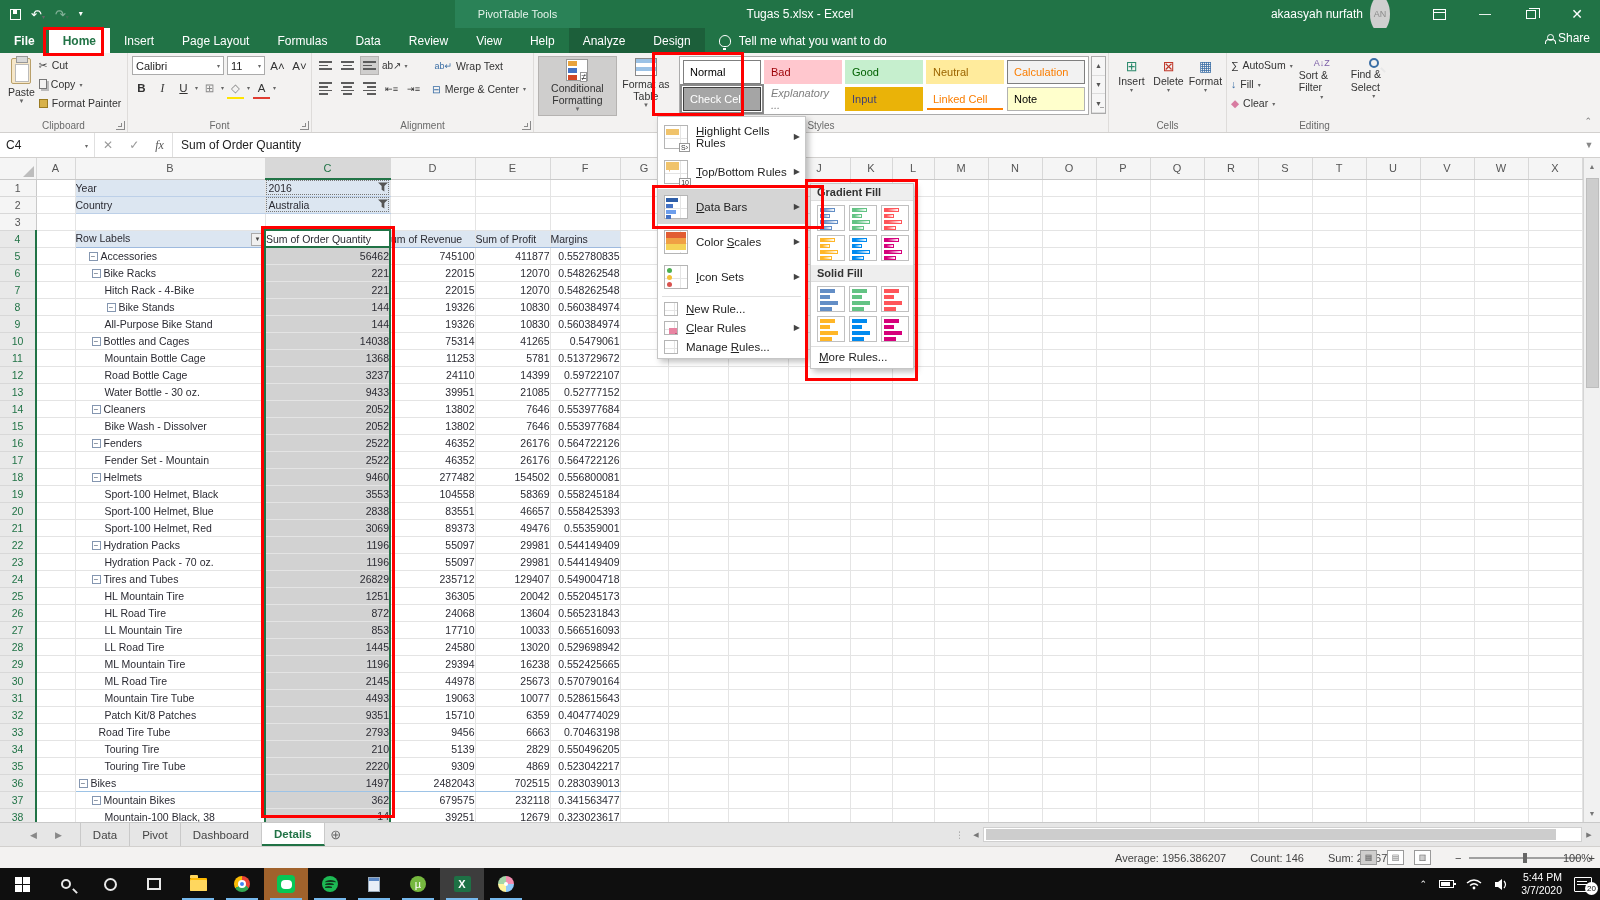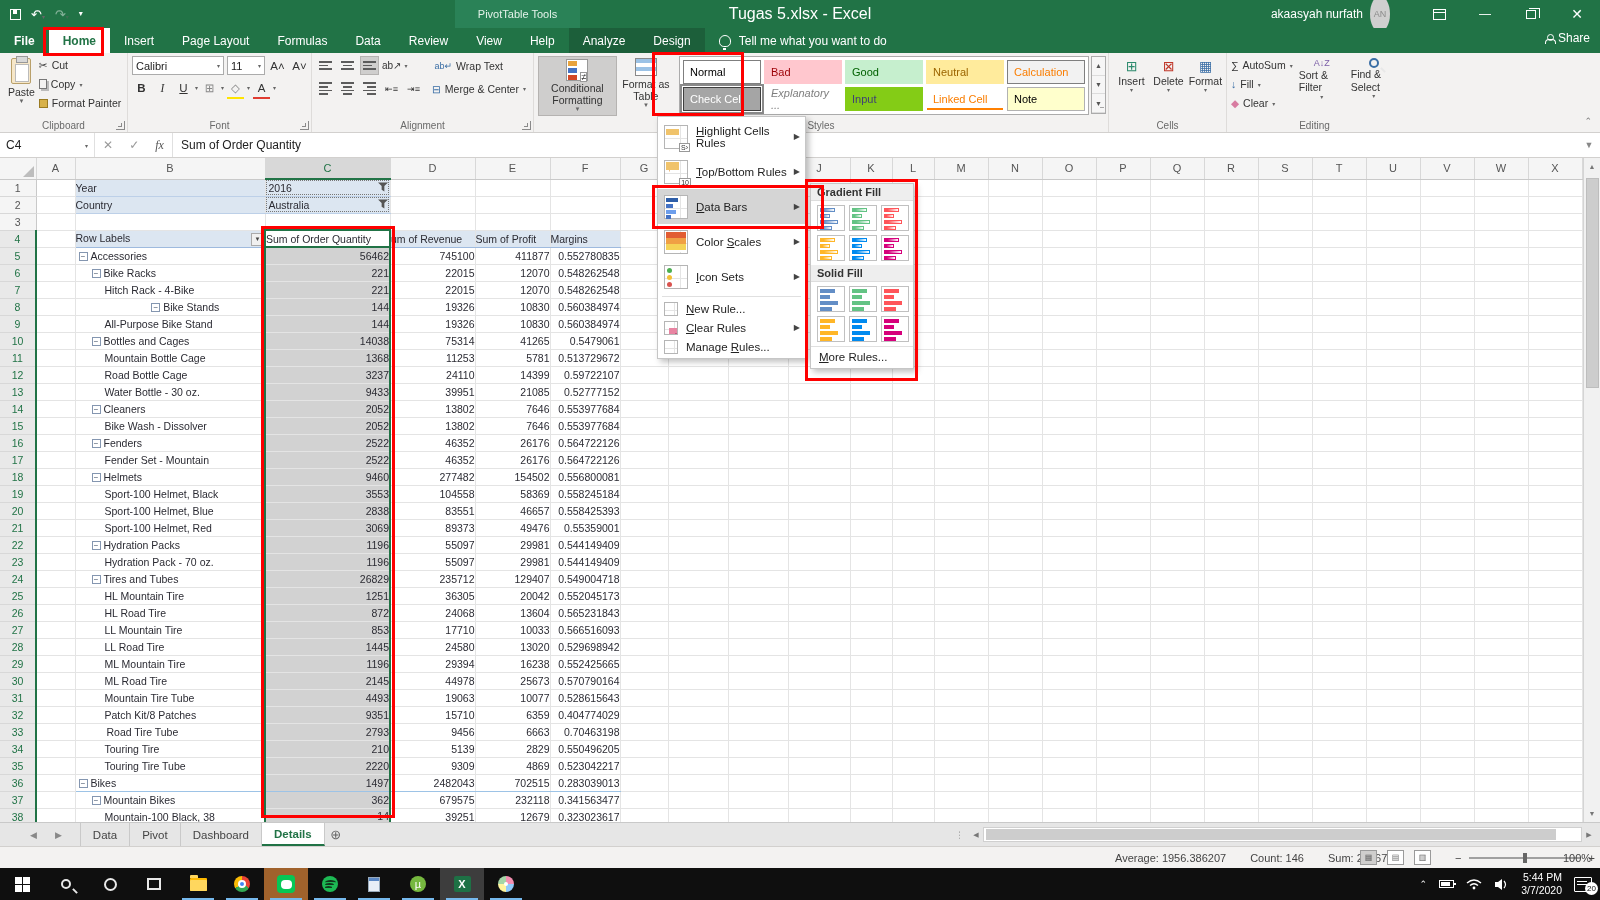--- a/index.html
+++ b/index.html
@@ -7,21 +7,21 @@
   .screen { position:relative; width:1600px; height:900px; background:#f3f2f1; overflow:hidden; }
 
   
   .titlebar { position:absolute; left:0; top:0; width:1600px; height:28px; background:#217346; color:#fff; display:flex; align-items:center; }
   .qat { display:flex; align-items:center; gap:10px; padding-left:10px; width:130px; }
   .qat .qbtn { font-size:13px; color:#fff; line-height:1; }
   .qat .dim { opacity:.45; }
   .save-glyph { display:inline-block; width:11px; height:11px; border:1.5px solid #fff; position:relative; }
   .save-glyph:before { content:""; position:absolute; left:2px; top:0; width:4px; height:4px; background:#fff; }
   .ctx-tools { position:absolute; left:455px; top:0; width:125px; height:28px; background:#2a8257; display:flex; align-items:center; justify-content:center; font-size:11px; color:#e4f2ea; }
-  .tb-title { position:absolute; left:0; width:1600px; text-align:center; font-size:16px; pointer-events:none; }
+  .tb-title { position:absolute; left:0; width:1600px; text-align:center; font-size:12px; pointer-events:none; }
   .tb-user { position:absolute; right:210px; top:0; height:28px; display:flex; align-items:center; gap:7px; font-size:12px; }
   .avatar { width:20px; height:36px; border-radius:50%; background:#cfcfcf; color:#8b8b8b; font-size:9px; display:flex; align-items:center; justify-content:center; }
   .win-controls { position:absolute; right:0; top:0; height:28px; display:flex; }
   .wc { width:46px; height:28px; display:flex; align-items:center; justify-content:center; font-size:12px; color:#fff; }
   .ribbon-display-icon { width:13px; height:11px; border:1px solid #fff; position:relative; }
   .ribbon-display-icon:before { content:""; position:absolute; left:0; top:2px; width:11px; height:1px; background:#fff; }
   .restore-glyph { width:10px; height:9px; border:1px solid #fff; position:relative; }
   .restore-glyph:before { content:""; position:absolute; left:2px; top:-3px; width:10px; height:9px; border:1px solid #fff; border-left:none; border-bottom:none; }
 
   
@@ -411,21 +411,21 @@
             <span class="dd">▼</span>
         </div>
         <div class="gallery" id="style-gallery">
             <div class="chip" style="background: rgb(255, 255, 255); color: rgb(0, 0, 0); border: 1px solid rgb(127, 127, 127);">Normal</div>
             <div class="chip" style="background: rgb(255, 199, 206); color: rgb(156, 0, 6);">Bad</div>
             <div class="chip" style="background: rgb(198, 239, 206); color: rgb(0, 97, 0);">Good</div>
             <div class="chip" style="background: rgb(255, 235, 156); color: rgb(156, 101, 0);">Neutral</div>
             <div class="chip" style="background: rgb(242, 242, 242); color: rgb(250, 125, 0); border: 1px solid rgb(127, 127, 127);">Calculation</div>
             <div class="chip" style="background: rgb(165, 165, 165); color: rgb(255, 255, 255); border: 1px solid rgb(63, 63, 63); outline: rgb(138, 138, 138) solid 2px; outline-offset: 1px;">Check Cell</div>
             <div class="chip" style="background: rgb(255, 255, 255); color: rgb(127, 127, 127); font-style: italic;">Explanatory ...</div>
-            <div class="chip" style="background: #84cc16; color: rgb(63, 63, 118);">Input</div>
+            <div class="chip" style="background: #eab308; color: rgb(63, 63, 118);">Input</div>
             <div class="chip" style="background: rgb(255, 255, 255); color: rgb(250, 125, 0); box-shadow: rgb(255, 128, 1) 0px -2px 0px inset;">Linked Cell</div>
             <div class="chip" style="background: rgb(255, 255, 204); color: rgb(0, 0, 0); border: 1px solid rgb(178, 178, 178);">Note</div>
           </div>
         <div class="gal-arrows">
           <span>▲</span>
           <span>▼</span>
           <span>▼̲</span>
         </div>
       </div>
       <div class="rg-label"><span>Styles</span></div>
@@ -681,21 +681,21 @@
             <td class="cell"></td>
             <td class="cell"></td>
             <td class="cell"></td>
             <td class="cell"></td>
             <td class="cell"></td>
             <td class="cell"></td>
           </tr>
           <tr>
             <td class="gut selrow">5</td>
             <td class="cell"></td>
-            <td class="cell lbl b" style="padding-left: 3px;"><span class="collapse-box">−</span>Accessories</td>
+            <td class="cell lbl b" style="padding-left: 13px;"><span class="collapse-box">−</span>Accessories</td>
             <td class="cell num csel b">56462</td>
             <td class="cell num b">745100</td>
             <td class="cell num b">411877</td>
             <td class="cell num b">0.552780835</td>
             <td class="cell"></td>
             <td class="cell"></td>
             <td class="cell"></td>
             <td class="cell"></td>
             <td class="cell"></td>
             <td class="cell"></td>
@@ -762,21 +762,21 @@
             <td class="cell"></td>
             <td class="cell"></td>
             <td class="cell"></td>
             <td class="cell"></td>
             <td class="cell"></td>
             <td class="cell"></td>
           </tr>
           <tr>
             <td class="gut selrow">8</td>
             <td class="cell"></td>
-            <td class="cell lbl b" style="padding-left: 31px; text-align: center;"><span class="collapse-box">−</span>Bike Stands</td>
+            <td class="cell lbl b" style="padding-left: 31px;"><span class="collapse-box">−</span>Bike Stands</td>
             <td class="cell num csel b">144</td>
             <td class="cell num b">19326</td>
             <td class="cell num b">10830</td>
             <td class="cell num b">0.560384974</td>
             <td class="cell"></td>
             <td class="cell"></td>
             <td class="cell"></td>
             <td class="cell"></td>
             <td class="cell"></td>
             <td class="cell"></td>
@@ -1437,21 +1437,21 @@
             <td class="cell"></td>
             <td class="cell"></td>
             <td class="cell"></td>
             <td class="cell"></td>
             <td class="cell"></td>
             <td class="cell"></td>
           </tr>
           <tr>
             <td class="gut selrow">33</td>
             <td class="cell"></td>
-            <td class="cell lbl" style="padding-left: 31px;">Road Tire Tube</td>
+            <td class="cell lbl" style="padding-left: 23px;">Road Tire Tube</td>
             <td class="cell num csel">2793</td>
             <td class="cell num">9456</td>
             <td class="cell num">6663</td>
             <td class="cell num">0.70463198</td>
             <td class="cell"></td>
             <td class="cell"></td>
             <td class="cell"></td>
             <td class="cell"></td>
             <td class="cell"></td>
             <td class="cell"></td>

